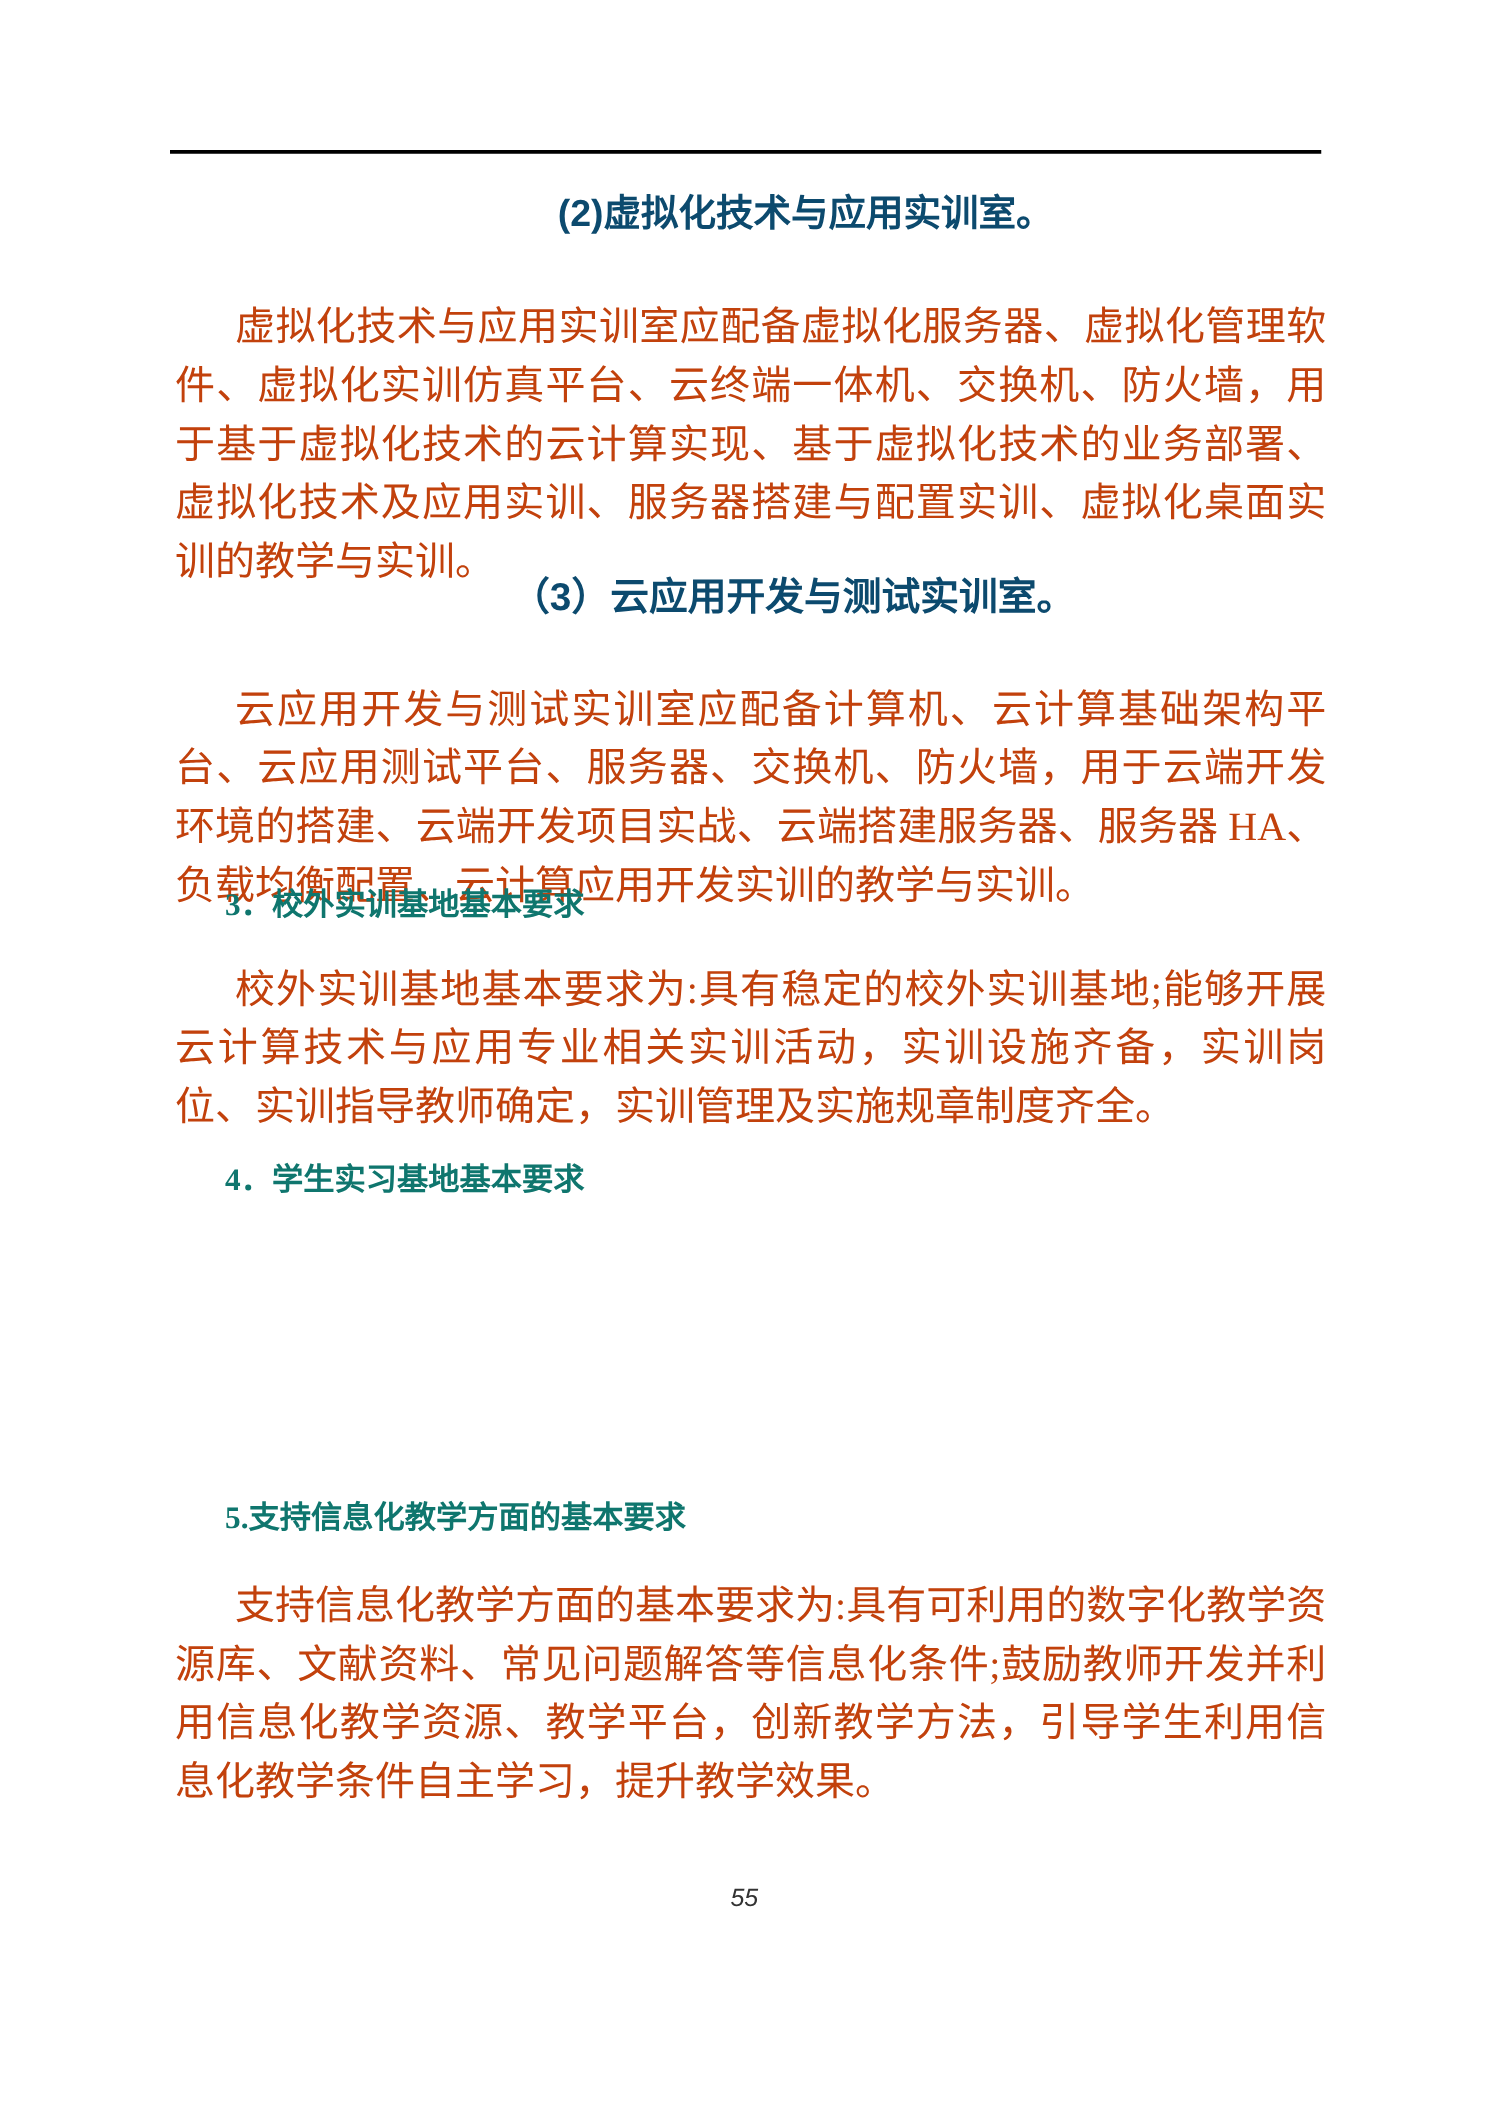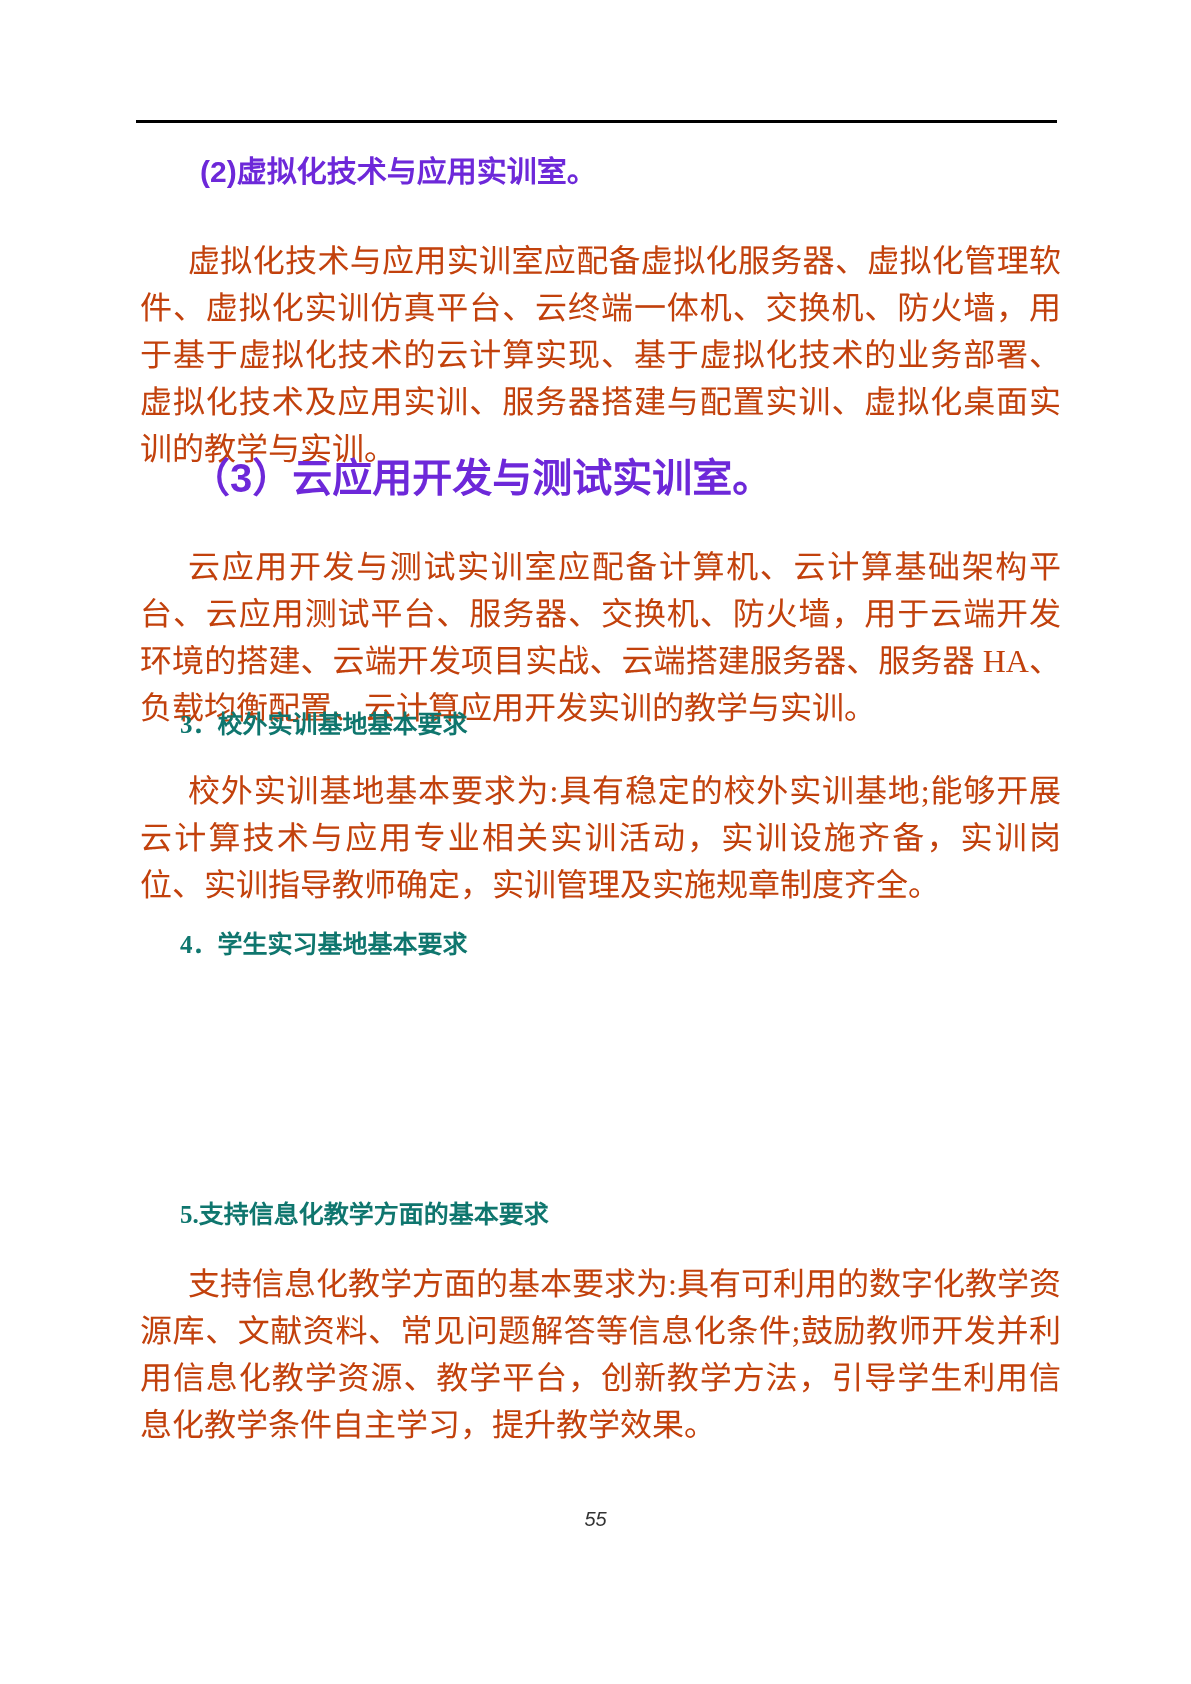--- a/index.html
+++ b/index.html
@@ -19,31 +19,32 @@
   .rule {
     position: absolute;
     left: 136px;
     width: 921px;
     top: 120px;
     border-top: 3px solid #000000;
     height: 0;
   }
   .h-big {
     position: absolute;
-    left: 152px;
+    left: 136px;
     width: 921px;
     margin: 0;
     font-family: "Liberation Sans", "DejaVu Sans", sans-serif;
     font-weight: 700;
     font-size: 30px;
     line-height: 42px;
-    color: #6d28d9;
+    color: #0c4a6e;
+    text-align: center;
   }
   .h-big1 { top: 151px; padding-left: 48px; }
-  .h-big2 { top: 456px; padding-left: 38px; font-size: 40px; line-height: 44px; }
+  .h-big2 { top: 456px; padding-left: 38px; font-size: 31px; line-height: 44px; }
   .h-sub {
     position: absolute;
     left: 136px;
     width: 921px;
     margin: 0;
     font-family: Liberation Serif, serif;
     font-weight: 700;
     font-size: 25px;
     line-height: 34px;
     color: #0f766e;

